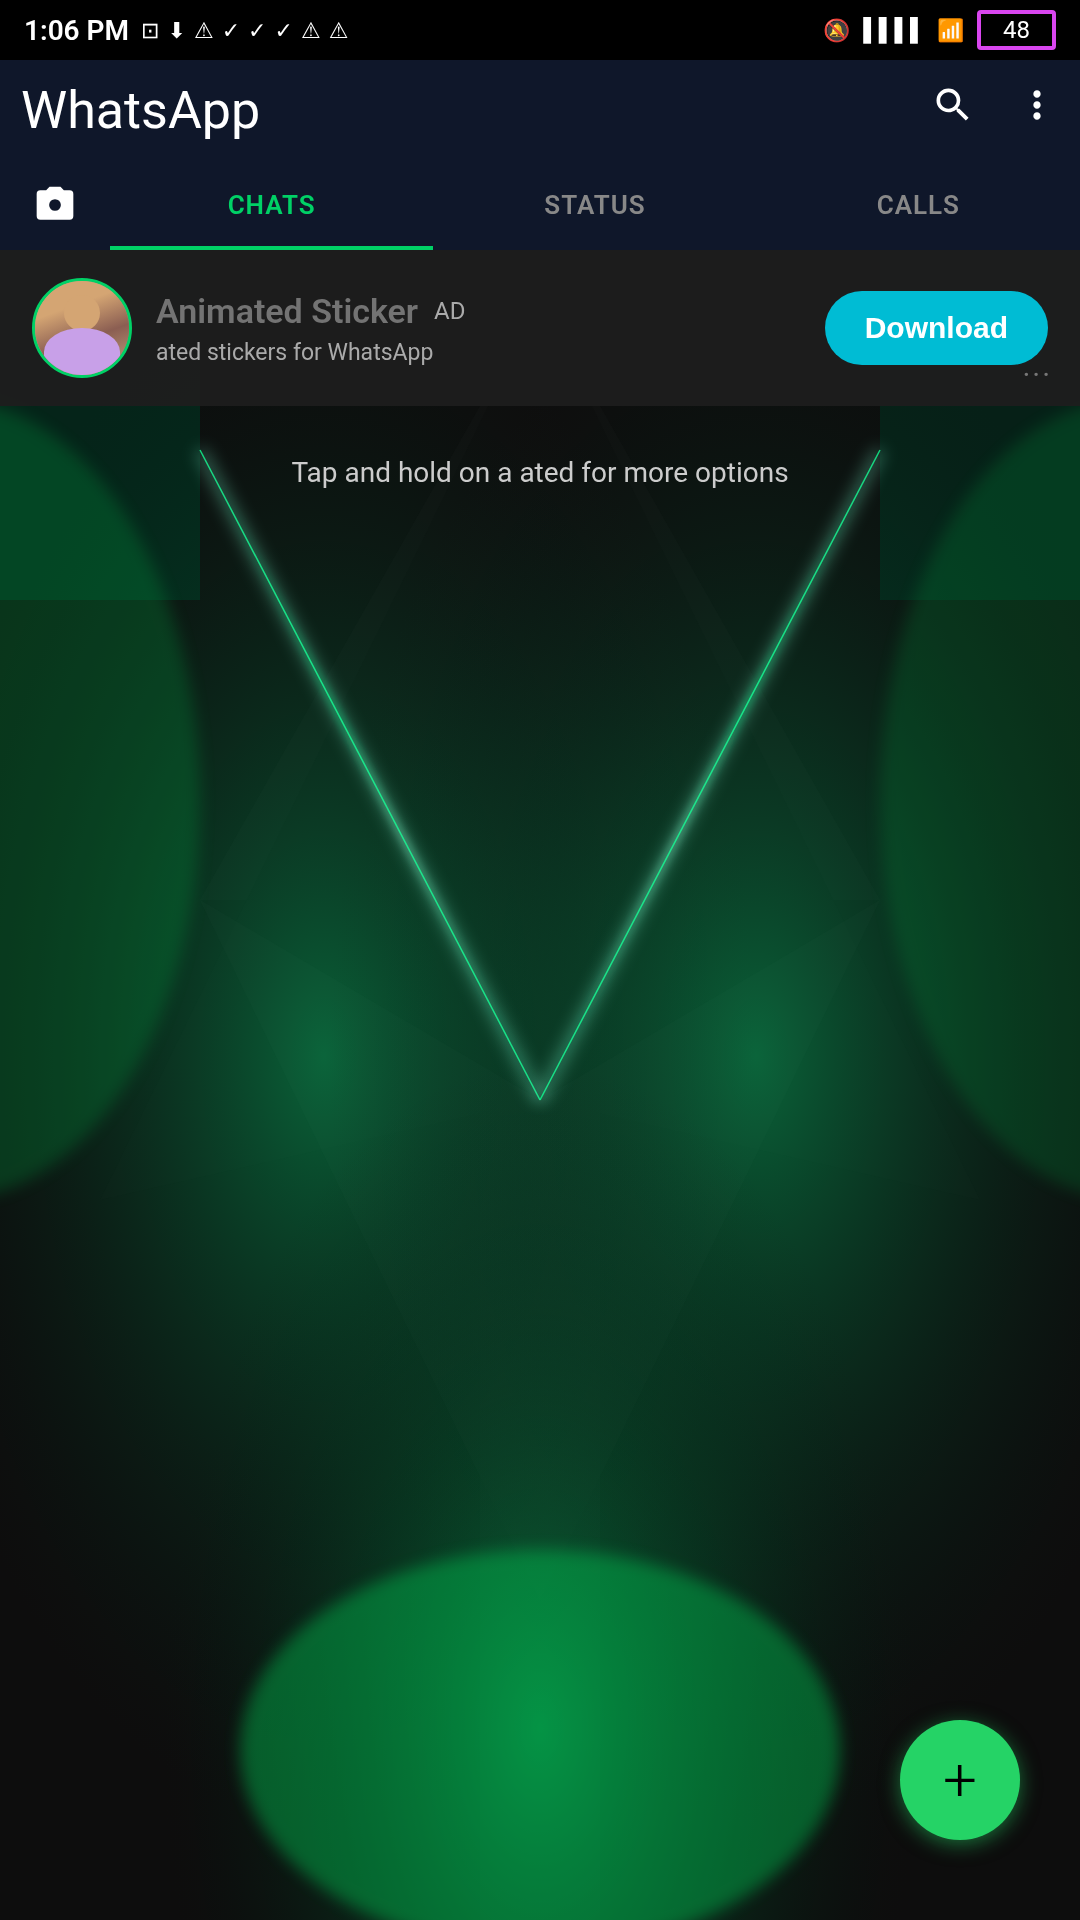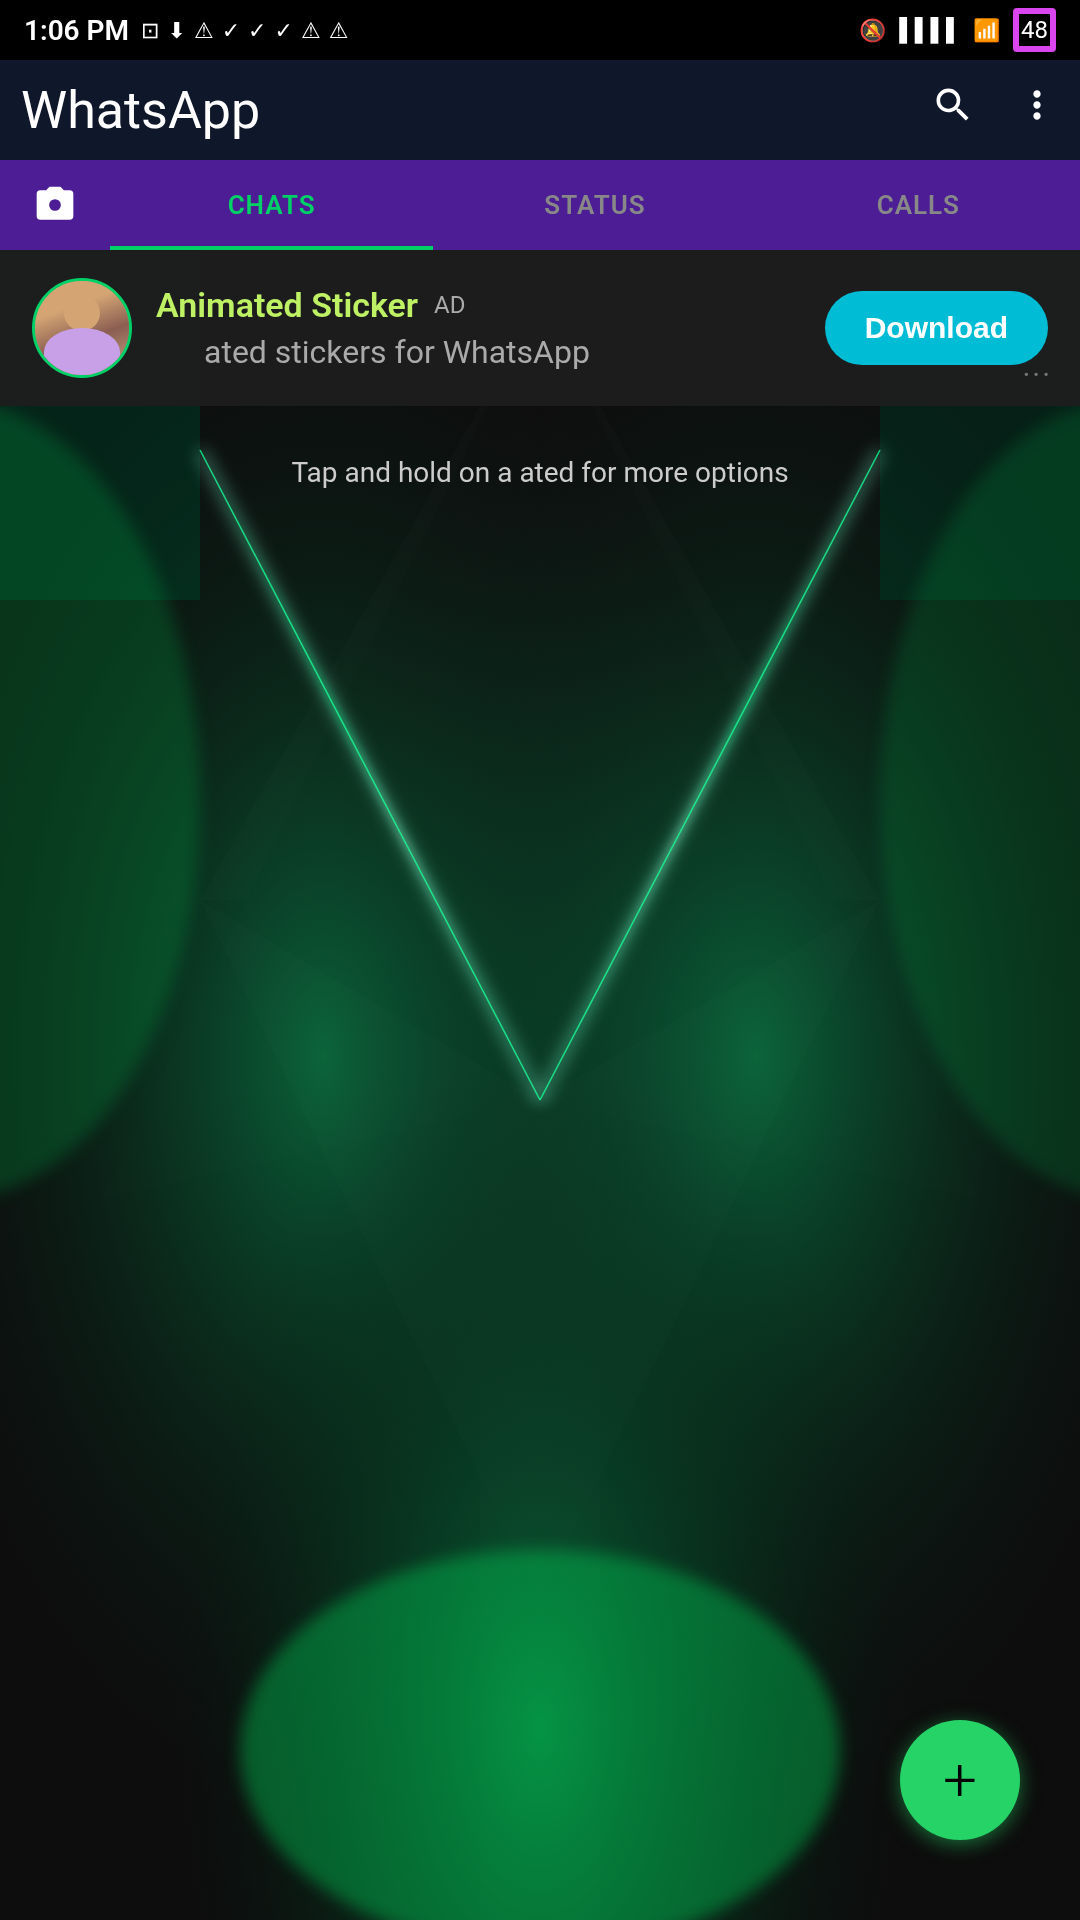--- a/index.html
+++ b/index.html
@@ -52,23 +52,23 @@
 
     .status-bar-right {
       display: flex;
       align-items: center;
       gap: 12px;
     }
 
     .battery-icon {
       color: #fff;
       font-size: 24px;
-      border: 6px solid #d946ef;
+      border: 4px solid #d946ef;
       border-radius: 4px;
-      padding: 2px 2px;
+      padding: 2px 22px;
       position: relative;
     }
 
     
     .app-bar {
       width: 100%;
       height: 100px;
       background: #0f172a;
       display: flex;
       align-items: center;
@@ -93,21 +93,21 @@
     .icon-btn {
       color: #fff;
       font-size: 44px;
       cursor: pointer;
     }
 
     
     .tab-bar {
       width: 100%;
       height: 90px;
-      background: #4c1d95;
+      background: #0f172a;
       display: flex;
       position: relative;
       z-index: 100;
     }
 
     .tab-camera {
       width: 110px;
       display: flex;
       align-items: center;
       justify-content: center;
@@ -216,38 +216,37 @@
     }
 
     .ad-title-row {
       display: flex;
       align-items: center;
       gap: 16px;
       margin-bottom: 8px;
     }
 
     .ad-title {
-      color: #bef264;
+      color: #737373;
       font-size: 34px;
       font-weight: 600;
     }
 
     .ad-badge {
       color: #aaa;
       font-size: 24px;
       font-weight: 400;
     }
 
     .ad-subtitle {
       color: #aaaaaa;
-      font-size: 32px;
+      font-size: 23px;
       white-space: nowrap;
       overflow: hidden;
       text-overflow: ellipsis;
-      margin-left: 48px;
     }
 
     .download-btn {
       background: #00bcd4;
       color: #fff;
       border: none;
       border-radius: 50px;
       padding: 20px 40px;
       font-size: 30px;
       font-weight: 700;

